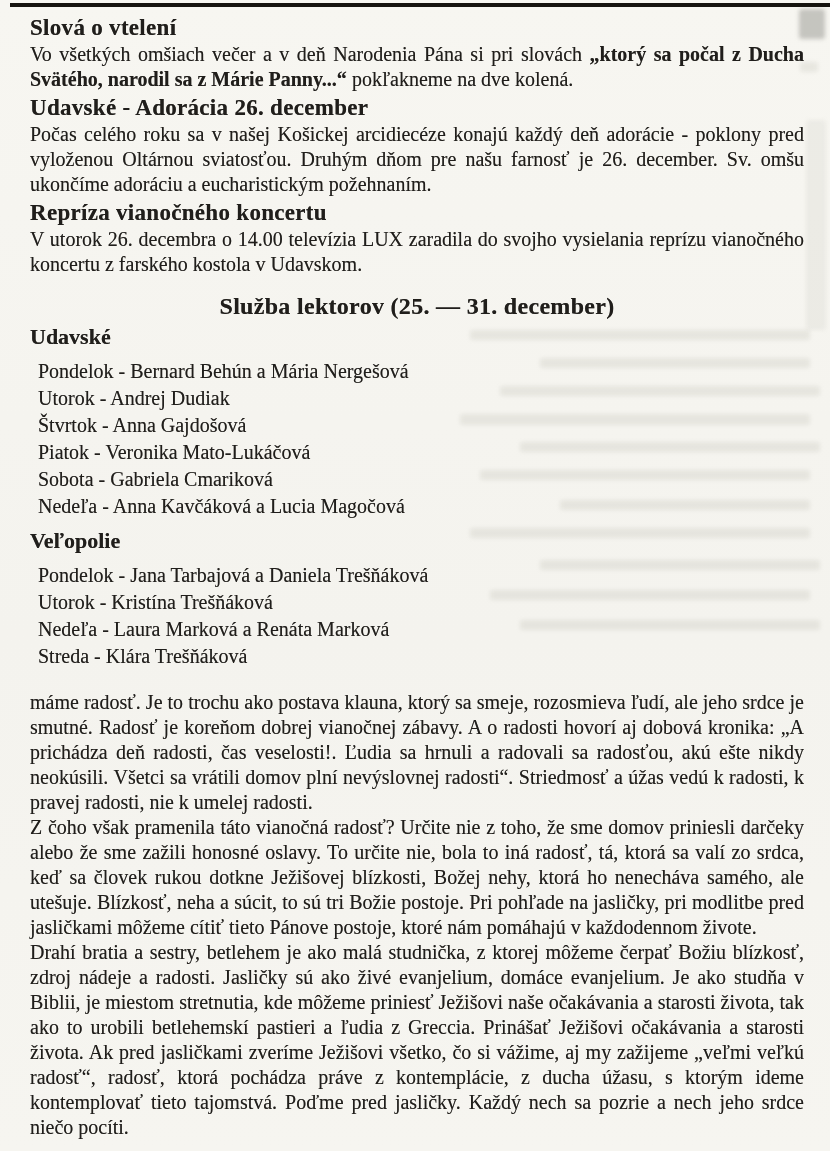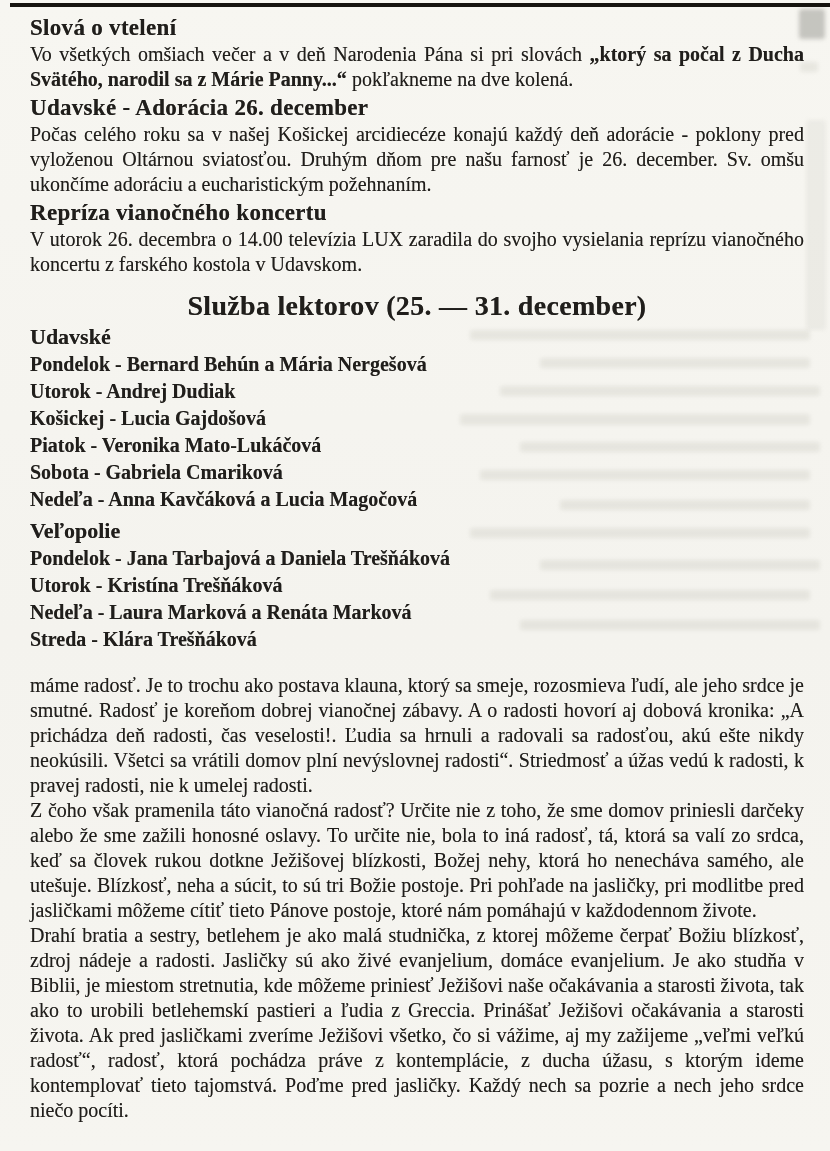--- a/index.html
+++ b/index.html
@@ -32,36 +32,36 @@
     text-shadow: 0 0 0.6px rgba(32,30,27,0.65);
   }
   p.body {
     font-size: 20px; line-height: 25px;
     margin: 0;
     text-align: justify;
     text-shadow: 0 0 0.5px rgba(32,30,27,0.5);
   }
   .bq { font-weight: bold; }
   h3.lectors-title {
-    font-size: 28px; line-height: 26px;
+    font-size: 24px; line-height: 26px;
     font-weight: bold;
     text-align: center;
     margin: 16px 0 2px 0;
     letter-spacing: 0.3px;
     text-shadow: 0 0 0.6px rgba(32,30,27,0.65);
   }
   .group-name {
     font-size: 22px; line-height: 26px;
     font-weight: bold;
     margin: 5px 0 1px 0;
     text-shadow: 0 0 0.6px rgba(32,30,27,0.65);
   }
   ul.roster {
     list-style: none;
-    margin: 0; padding: 0; font-weight: bold;
+    margin: 8px; padding: 0;
   }
   ul.roster li {
     font-size: 20px; line-height: 27px;
     text-shadow: 0 0 0.5px rgba(32,30,27,0.5);
   }
   .lower-block { margin-top: 20px; }
   
   .artifact {
     position: absolute;
     background: rgba(128,130,118,0.13);
@@ -112,21 +112,21 @@
     </section>
 
     <section>
       <h3 class="lectors-title">Služba lektorov (25. — 31. december)</h3>
 
       <div>
         <div class="group-name">Udavské</div>
         <ul class="roster">
           <li>Pondelok - Bernard Behún a Mária Nergešová</li>
           <li>Utorok - Andrej Dudiak</li>
-          <li>Košickej - Lucia Gajdošová</li>
+          <li>Štvrtok - Anna Gajdošová</li>
           <li>Piatok - Veronika Mato-Lukáčová</li>
           <li>Sobota - Gabriela Cmariková</li>
           <li>Nedeľa - Anna Kavčáková a Lucia Magočová</li>
         </ul>
       </div>
 
       <div>
         <div class="group-name">Veľopolie</div>
         <ul class="roster">
           <li>Pondelok - Jana Tarbajová a Daniela Trešňáková</li>

